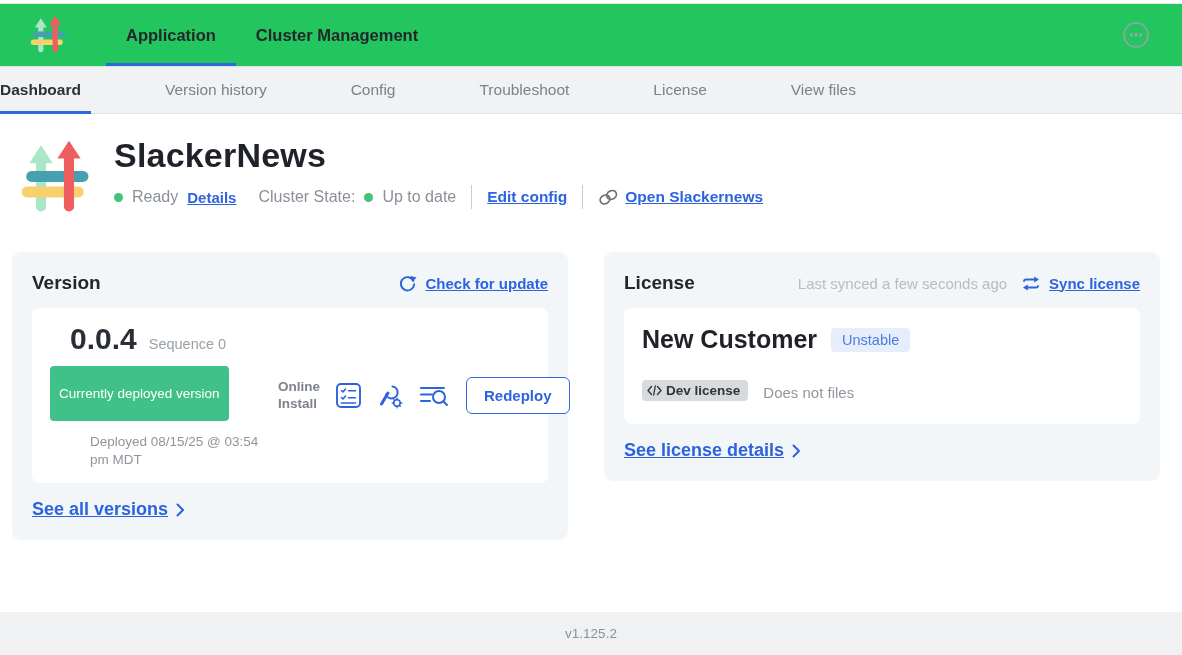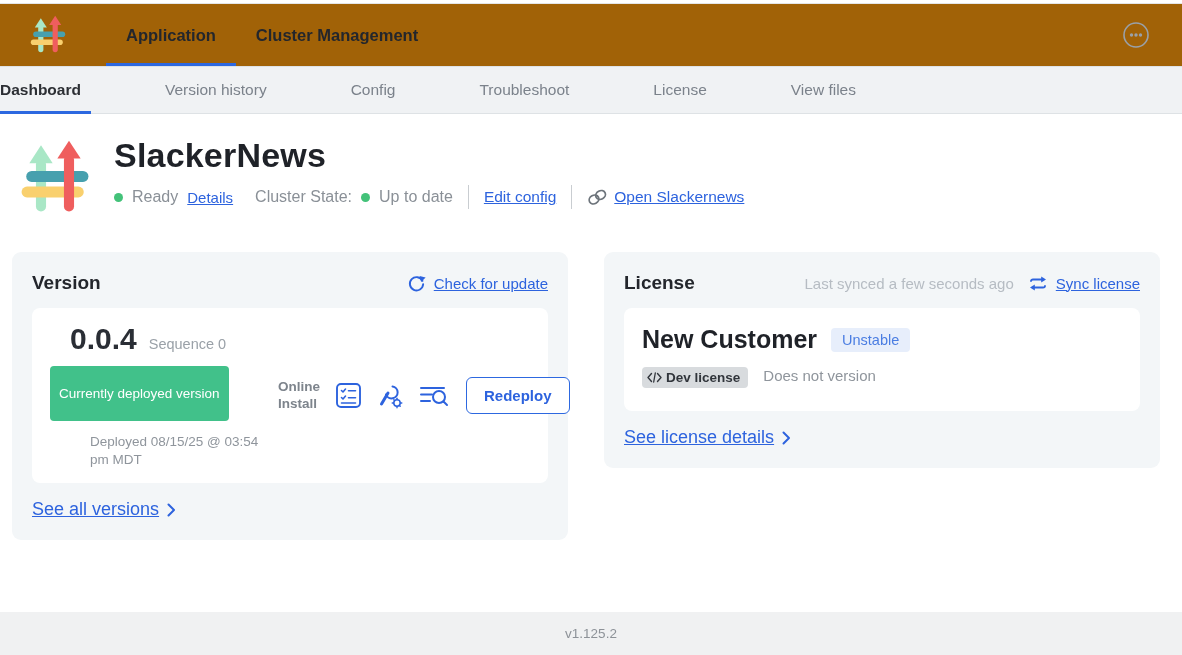--- a/index.html
+++ b/index.html
@@ -7,42 +7,42 @@
   body {
     font-family:"Liberation Sans", sans-serif;
     background:#ffffff;
     position:relative;
     overflow:hidden;
     color:#23262c;
   }
   .pre-header { height:4px; border-bottom:1px solid #e4e5e7; background:#fff; }
 
   
-  .header { height:62px; display:flex; align-items:stretch; padding:0 28px 0 30px; background:#a16207; }
+  .header { height:62px; display:flex; align-items:stretch; padding:0 28px 0 30px; background:#22c55e; }
   .logo-small { align-self:center; margin-right:40px; display:flex; }
   .main-tabs { display:flex; align-items:stretch; }
   .main-tab { display:flex; align-items:center; padding:0 20px; font-size:16.5px; font-weight:600; color:#23262c; cursor:pointer; position:relative; }
   .main-tab.active::after { content:""; position:absolute; left:0; right:0; bottom:0; height:3px; background:#2d68e0; }
   .header-spacer { flex:1; }
   .ellipsis-btn { align-self:center; background:none; border:none; cursor:pointer; display:flex; padding:4px; }
 
   
   .subnav { height:48px; background:#f0f2f4; border-top:1px solid #dee2e5; border-bottom:1px solid #dee2e5; display:flex; align-items:stretch; gap:84px; }
   .subnav-item { display:flex; align-items:center; font-size:15.5px; color:#7b828b; cursor:pointer; position:relative; }
   .subnav-item.active { color:#2c2f34; font-weight:600; }
   .subnav-item.active::after { content:""; position:absolute; left:-10px; right:-10px; bottom:-1px; height:3px; background:#2d68e0; }
 
   
   .app-header { display:flex; align-items:flex-start; padding:22px 28px 0 20px; }
   .logo-large { display:flex; margin-top:2px; }
   .app-header-text { margin-left:24px; }
   .app-title { font-size:34px; font-weight:700; color:#1f2228; letter-spacing:0.2px; }
   .status-row { display:flex; align-items:center; margin-top:10px; font-size:16px; color:#8a9097; gap:9px; }
   .dot { width:9px; height:9px; border-radius:50%; background:#43c279; display:inline-block; }
-  a.link { color:#2d63de; font-weight:400; text-decoration:underline; cursor:pointer;text-align:center; }
+  a.link { color:#2d63de; font-weight:700; text-decoration:underline; cursor:pointer;text-align:center; }
   .status-row .spacer-sm { width:4px; }
   .vdiv { width:1px; height:24px; background:#c9cdd1; margin:0 6px; }
   .openapp { display:flex; align-items:center; gap:6px; }
 
   
   .cards-row { display:flex; align-items:flex-start; gap:36px; margin:34px 12px 0 12px; }
   .card { background:#f3f6f8; border-radius:9px; padding:20px; width:556px; }
   .card-header { display:flex; align-items:center; justify-content:space-between; margin-bottom:14px; }
   .card-title { font-size:19px; font-weight:700; color:#23262c; }
   .card-header-right { display:flex; align-items:center; gap:8px; }
@@ -62,21 +62,21 @@
   .version-right { flex:1; display:flex; align-items:center; gap:15px; }
   .install-type { font-size:13.5px; font-weight:700; color:#7d848c; line-height:1.25; }
   .icon-btn { background:none; border:none; cursor:pointer; display:flex; padding:0; }
   .redeploy-btn { margin-left:2px; background:#fff; border:1.5px solid #2d68e0; color:#2d63de; font-weight:700; font-size:15px; border-radius:6px; padding:9px 17px; cursor:pointer; font-family:inherit; }
   .see-link { display:inline-flex; align-items:center; gap:8px; margin-top:16px; font-size:18px; }
 
   
   .license-name-row { display:flex; align-items:center; gap:14px; }
   .customer-name { font-size:25px; font-weight:700; color:#1f2228; }
   .channel-badge { background:#e7eefb; color:#4a7de2; font-size:14.5px; padding:4px 11px; border-radius:4px; }
-  .license-meta-row { display:flex; align-items:flex-start; margin-top:13px; margin-bottom:4px; }
+  .license-meta-row { display:flex; align-items:flex-end; margin-top:26px; margin-bottom:4px; }
   .devlicense-badge { display:inline-flex; align-items:center; gap:4px; background:#d8dbde; color:#31353b; font-size:13.5px; font-weight:700; padding:3px 8px 3px 5px; border-radius:4px; }
   .expiry { font-size:15px; color:#8f959c; margin-left:15px; }
 
   
   .footer { position:absolute; left:0; bottom:0; width:100%; height:43px; background:#f0f1f2; display:flex; align-items:center; justify-content:center; }
   .footer-text { color:#8d9298; font-size:13.5px; }
 </style>
 </head>
 <body>
 
@@ -266,21 +266,21 @@
         <span class="devlicense-badge">
           <span style="display:flex;">
             <svg width="15" height="11" viewBox="0 0 15 11">
               <polyline points="4.5,1.5 1,5.5 4.5,9.5" fill="none" stroke="#31353b" stroke-width="1.4" stroke-linecap="round" stroke-linejoin="round"></polyline>
               <polyline points="10.5,1.5 14,5.5 10.5,9.5" fill="none" stroke="#31353b" stroke-width="1.4" stroke-linecap="round" stroke-linejoin="round"></polyline>
               <line x1="8.3" y1="1" x2="6.7" y2="10" stroke="#31353b" stroke-width="1.3" stroke-linecap="round"></line>
             </svg>
           </span>
           <span>Dev license</span>
         </span>
-        <span class="expiry">Does not version</span>
+        <span class="expiry">Does not files</span>
       </div>
     </div>
 
     <a class="link see-link">
       <span>See license details</span>
       <span style="display:flex;">
         <svg width="9" height="14" viewBox="0 0 9 14">
             <polyline points="1.5,1.5 7,7 1.5,12.5" fill="none" stroke="#2d63de" stroke-width="2" stroke-linecap="round" stroke-linejoin="round"></polyline>
           </svg>
       </span>

